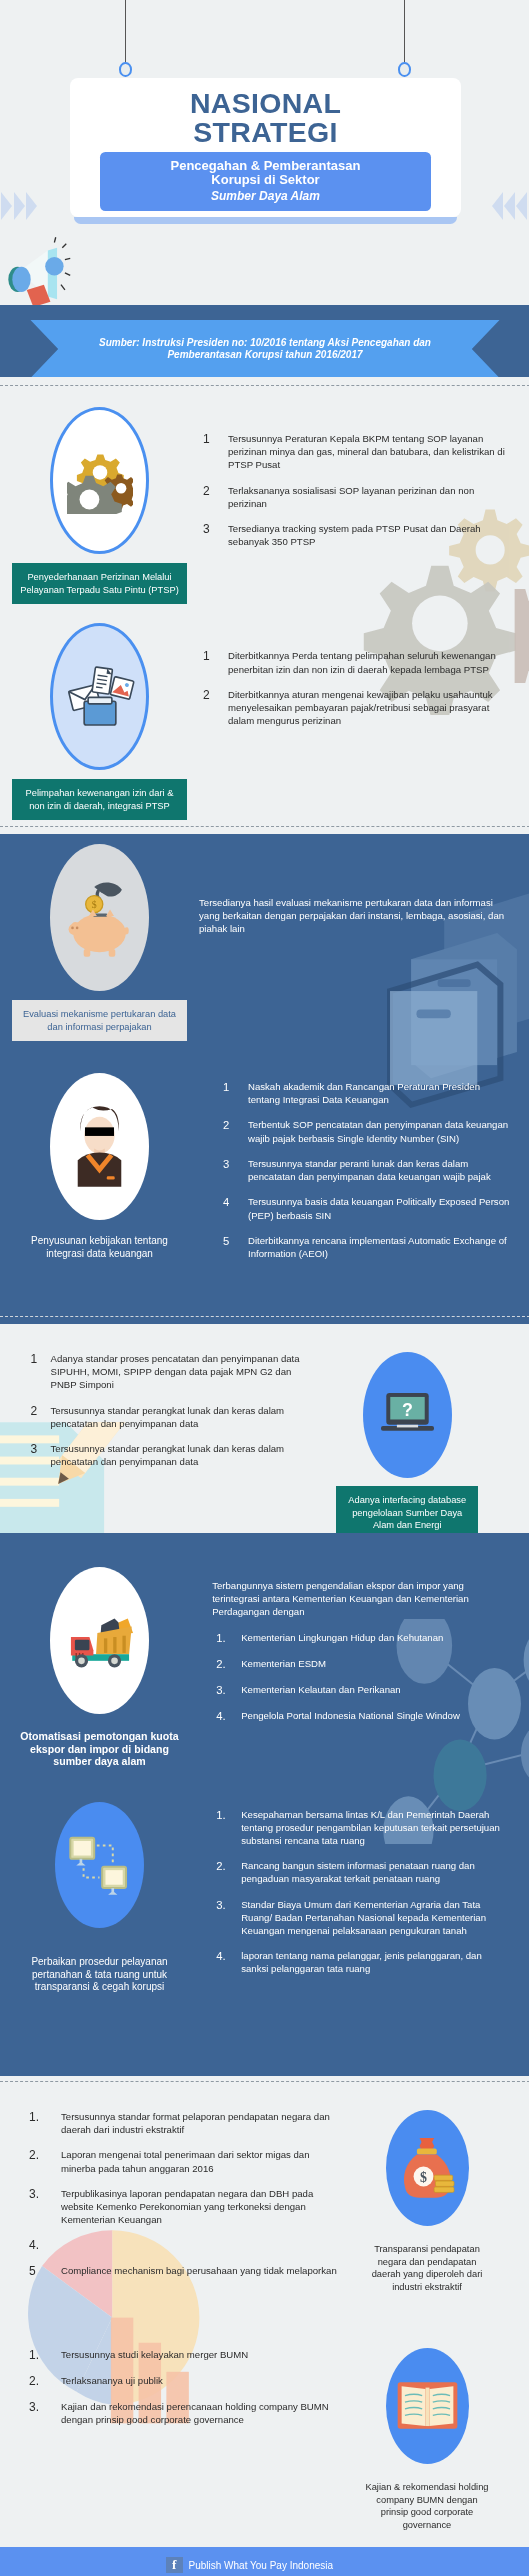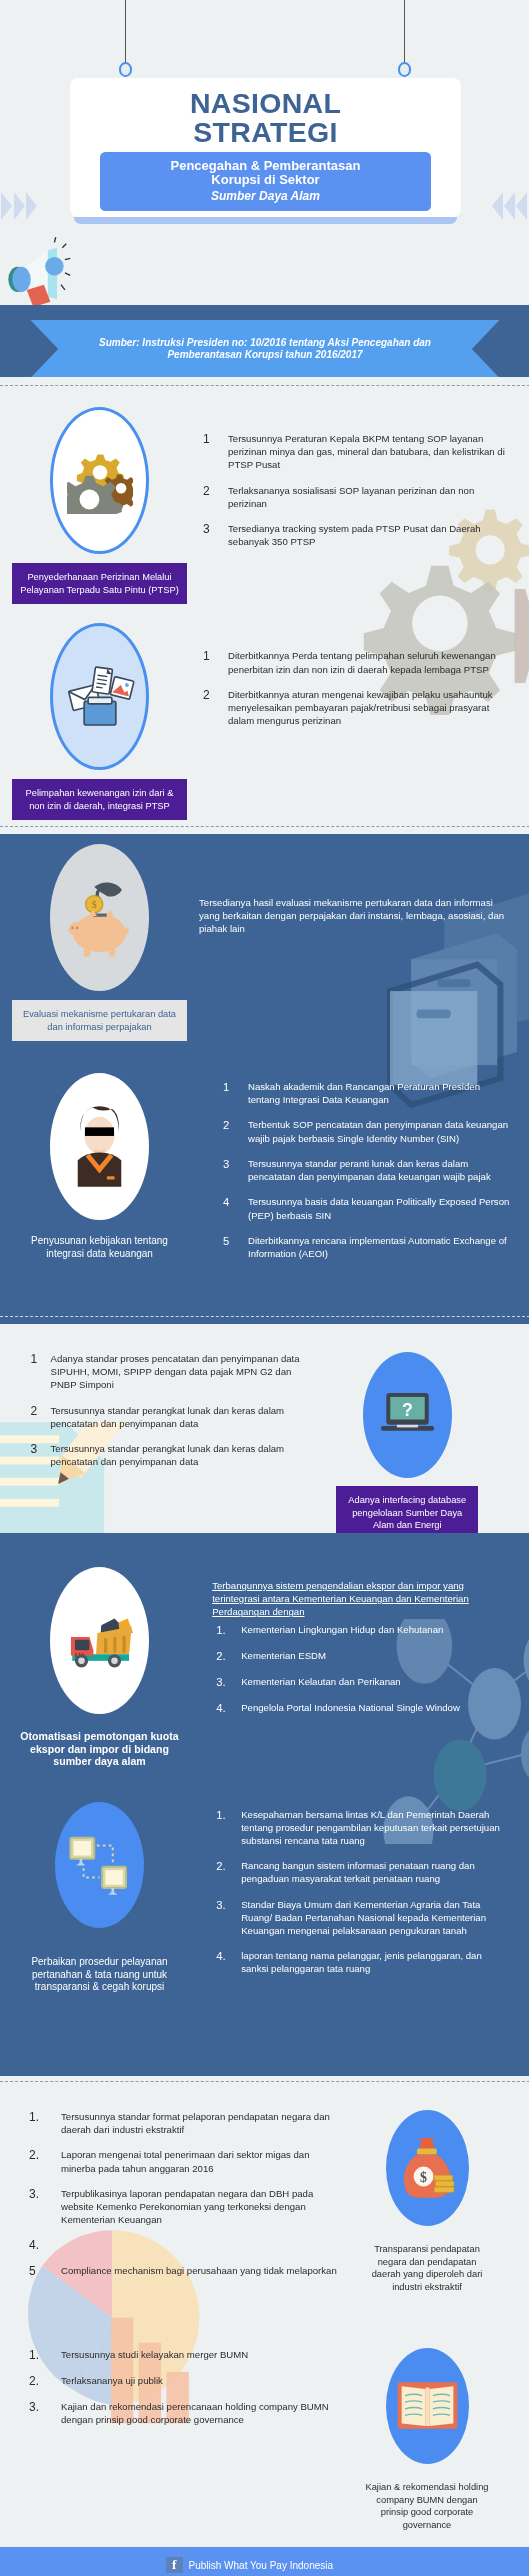--- a/index.html
+++ b/index.html
@@ -159,21 +159,21 @@
   .oval.ring-fill {
     border: 3.3px solid #4a90f0;
     background: #cfe0f9;
   }
   .oval.grey { background: #d7dadd; }
   .oval.white { background: #ffffff; }
   .oval.blue { background: #4a8cf0; }
   .oval.sm { width: 89px; height: 126px; }
 
   .label-box {
-    background: #4c1d95;
+    background: #0f766e;
     color: #ffffff;
     text-align: center;
     font-size: 9.3px;
     line-height: 12.6px;
     padding: 8px 5.3px;
   }
   .label-box.invert {
     background: #e5e5e5;
     color: #3d6494;
   }
@@ -588,21 +588,21 @@
               </g>
               <circle cx="28" cy="72" r="10" fill="#4a5560"></circle>
               <circle cx="28" cy="72" r="5" fill="#d5d8d2"></circle>
               <circle cx="78" cy="72" r="10" fill="#4a5560"></circle>
               <circle cx="78" cy="72" r="5" fill="#d5d8d2"></circle>
             </svg>
           </div>
           <div class="label-box label-bold" style="background:transparent; margin-top:8px; font-size:10.6px;">Otomatisasi pemotongan kuota ekspor dan impor di bidang sumber daya alam</div>
         </div>
         <div class="col-right" style="padding-top:12px; padding-left:13.2px;">
-          <div class="lead" style="margin-bottom:4px;text-decoration:underline;">Terbangunnya sistem pengendalian ekspor dan impor yang terintegrasi antara Kementerian Keuangan dan Kementerian Perdagangan dengan</div>
+          <div class="lead" style="margin-bottom:12px;">Terbangunnya sistem pengendalian ekspor dan impor yang terintegrasi antara Kementerian Keuangan dan Kementerian Perdagangan dengan</div>
           <div class="items">
             <div class="item">
               <div class="num">1.</div>
               <div class="txt">Kementerian Lingkungan Hidup dan Kehutanan</div>
             </div>
             <div class="item">
               <div class="num">2.</div>
               <div class="txt">Kementerian ESDM</div>
             </div>
             <div class="item">

